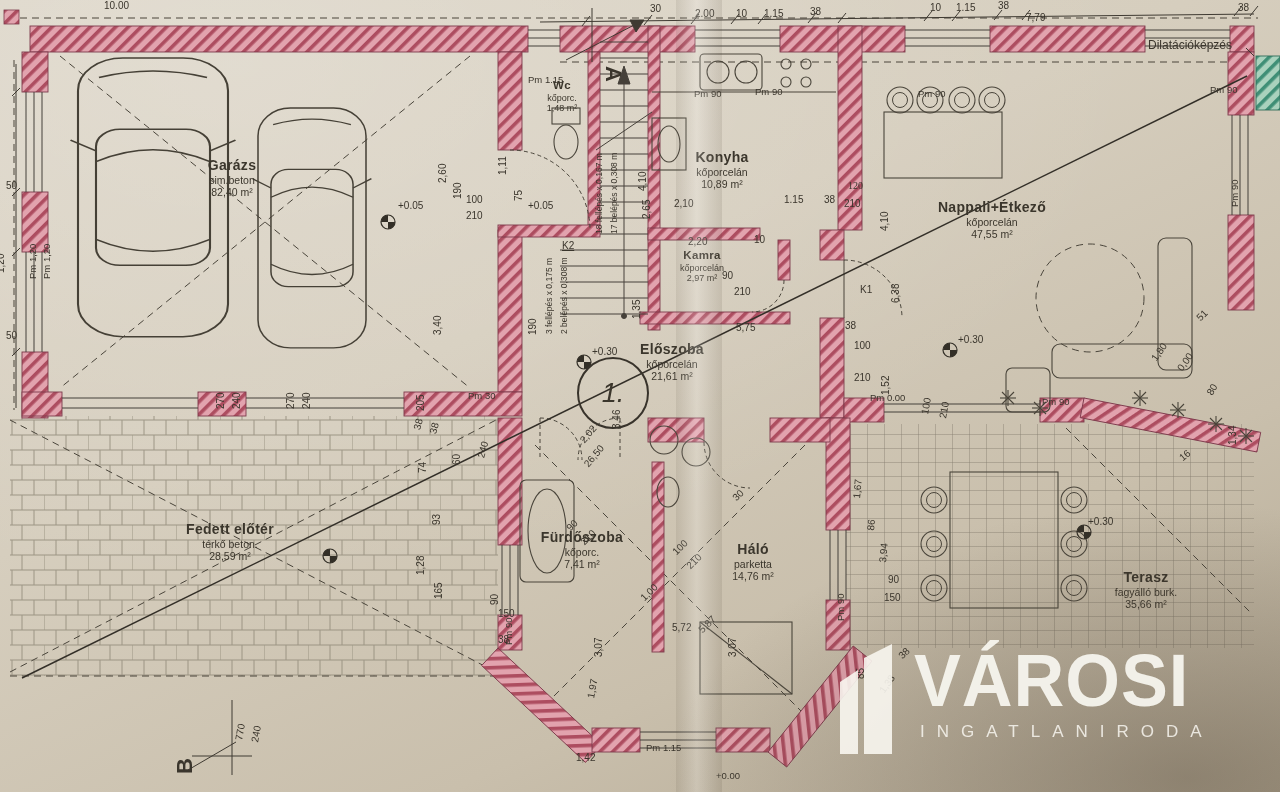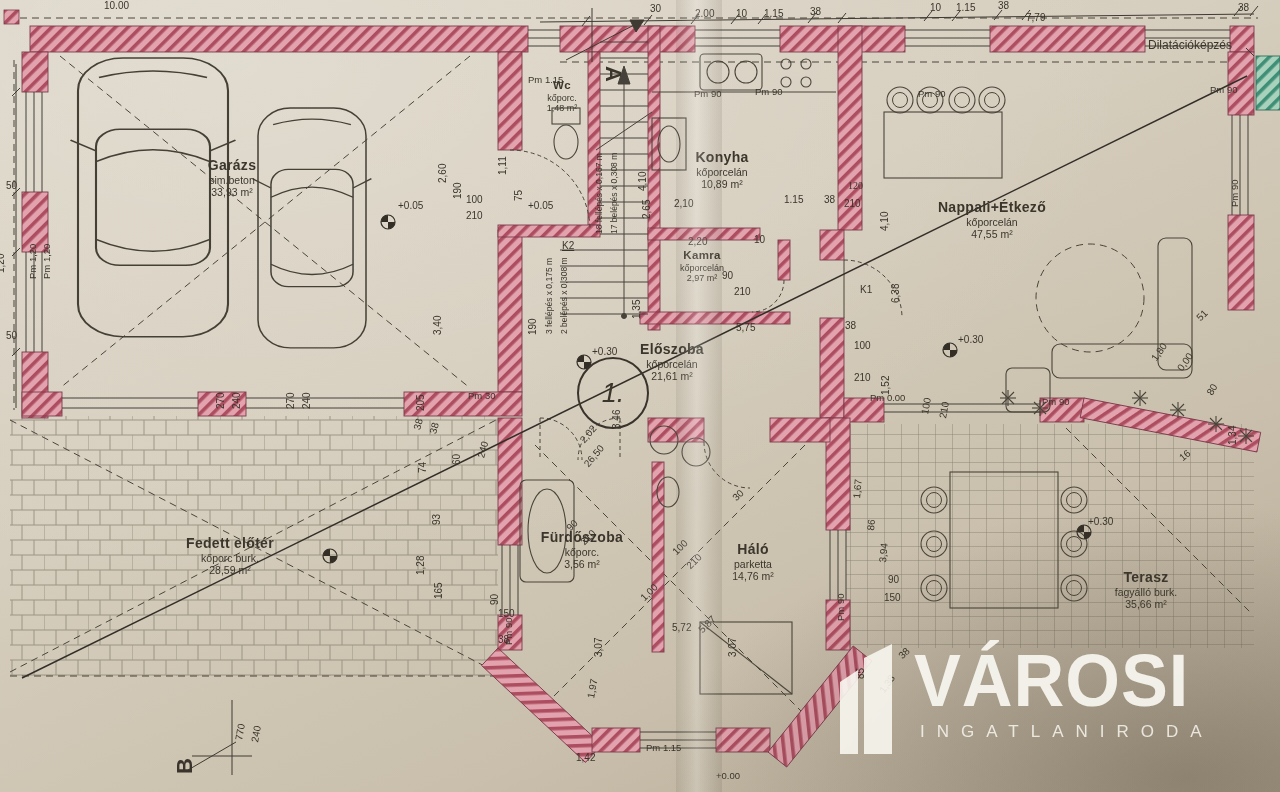--- a/index.html
+++ b/index.html
@@ -266,21 +266,21 @@
       <line x1="192" y1="756" x2="252" y2="756"></line>
     <line x1="188" y1="770" x2="236" y2="742"></line>
   </g>
 
   <line x1="1247" y1="76" x2="22" y2="678" stroke="#332f28" stroke-width="1.5"></line>
 </svg>
 
 <div class="room" style="left:232px;top:178px">
   <div class="rn">Garázs</div>
   <div class="rf">sim.beton</div>
-  <div class="ra">33,93 m²</div>
+  <div class="ra">82,40 m²</div>
 </div>
 <div class="room sm" style="left:562px;top:96px">
   <div class="rn">Wc</div>
   <div class="rf">kőporc.</div>
   <div class="ra">1,48 m²</div>
 </div>
 <div class="room" style="left:722px;top:170px">
   <div class="rn">Konyha</div>
   <div class="rf">kőporcelán</div>
   <div class="ra">10,89 m²</div>
@@ -296,35 +296,35 @@
   <div class="ra">47,55 m²</div>
 </div>
 <div class="room" style="left:672px;top:362px">
   <div class="rn">Előszoba</div>
   <div class="rf">kőporcelán</div>
   <div class="ra">21,61 m²</div>
 </div>
 <div class="room" style="left:582px;top:550px">
   <div class="rn">Fürdőszoba</div>
   <div class="rf">kőporc.</div>
-  <div class="ra">3,56 m²</div>
+  <div class="ra">7,41 m²</div>
 </div>
 <div class="room" style="left:753px;top:562px">
   <div class="rn">Háló</div>
   <div class="rf">parketta</div>
   <div class="ra">14,76 m²</div>
 </div>
 <div class="room" style="left:1146px;top:590px">
   <div class="rn">Terasz</div>
   <div class="rf">fagyálló burk.</div>
   <div class="ra">35,66 m²</div>
 </div>
-<div class="room" style="left:230px;top:556px">
+<div class="room" style="left:230px;top:542px">
   <div class="rn">Fedett előtér</div>
-  <div class="rf">kőporc burk.</div>
+  <div class="rf">térkő beton.</div>
   <div class="ra">28,59 m²</div>
 </div>
 
 <div class="circle1">1.</div>
 
 <div id="dims">
     <span class="dim" style="left: 104px; top: 0px;">10.00</span>
     <span class="dim" style="left: 650px; top: 3px;">30</span>
     <span class="dim" style="left: 695px; top: 8px;">2.00</span>
     <span class="dim" style="left: 736px; top: 8px;">10</span>

